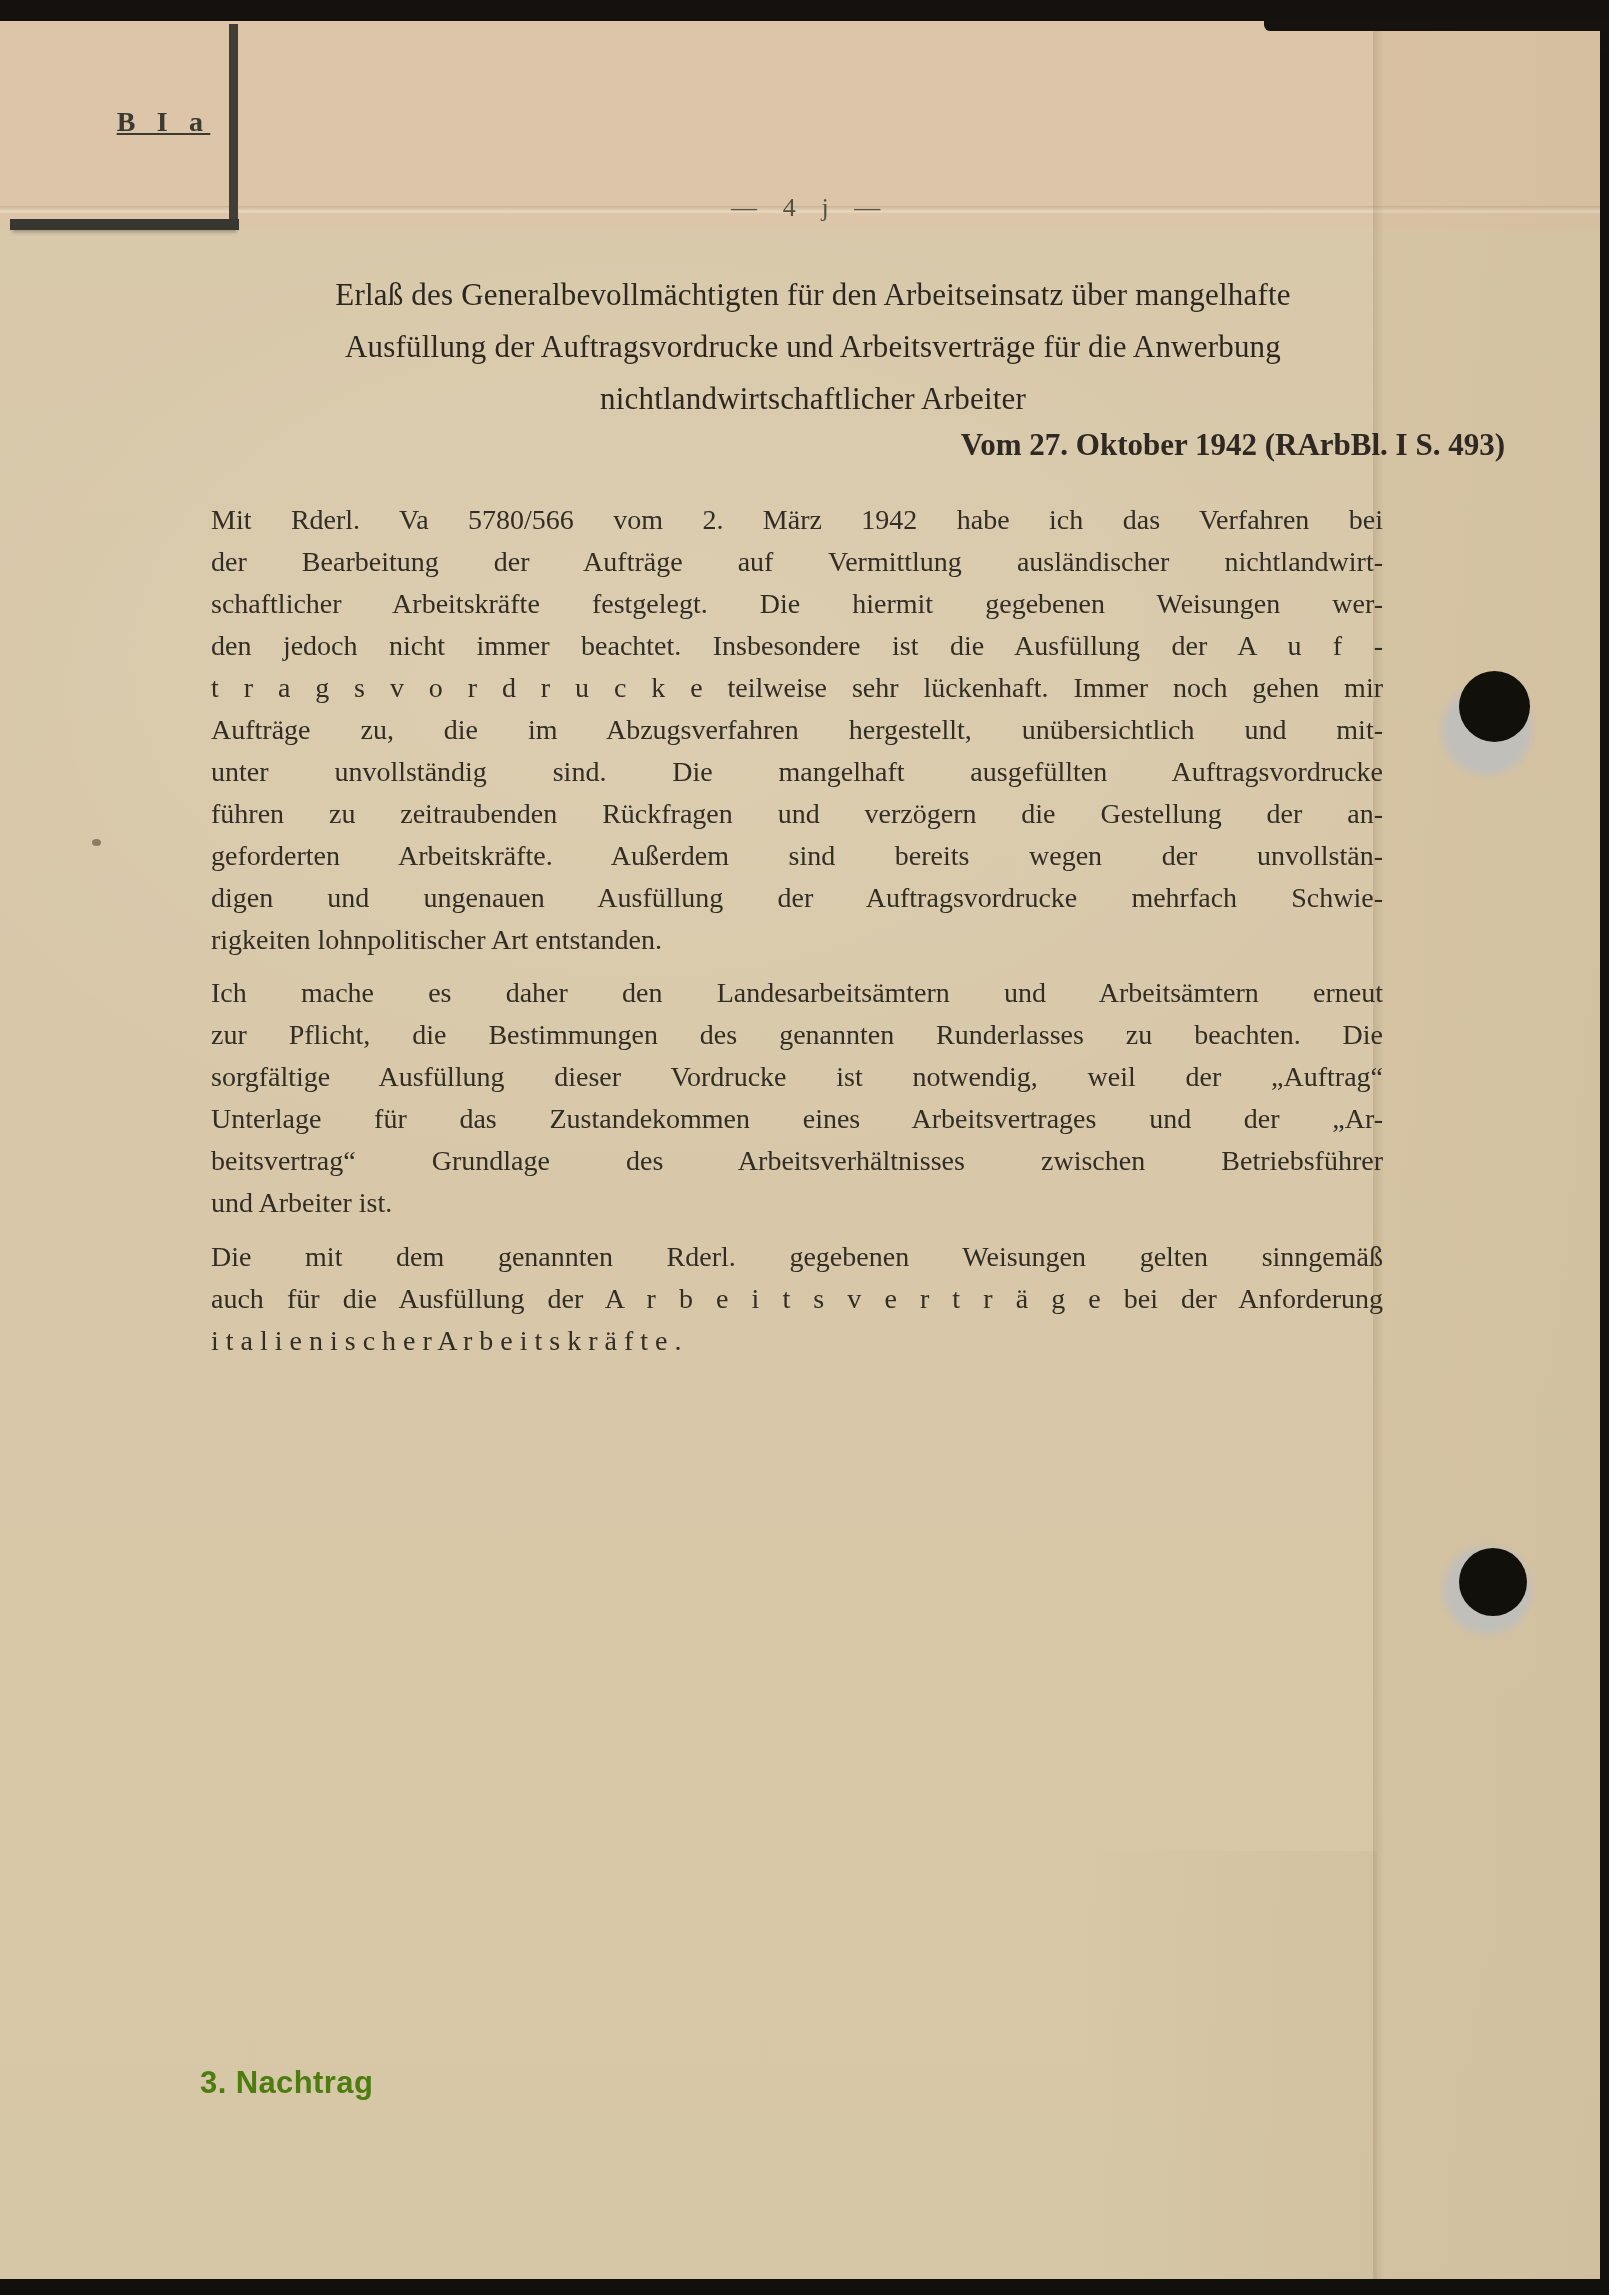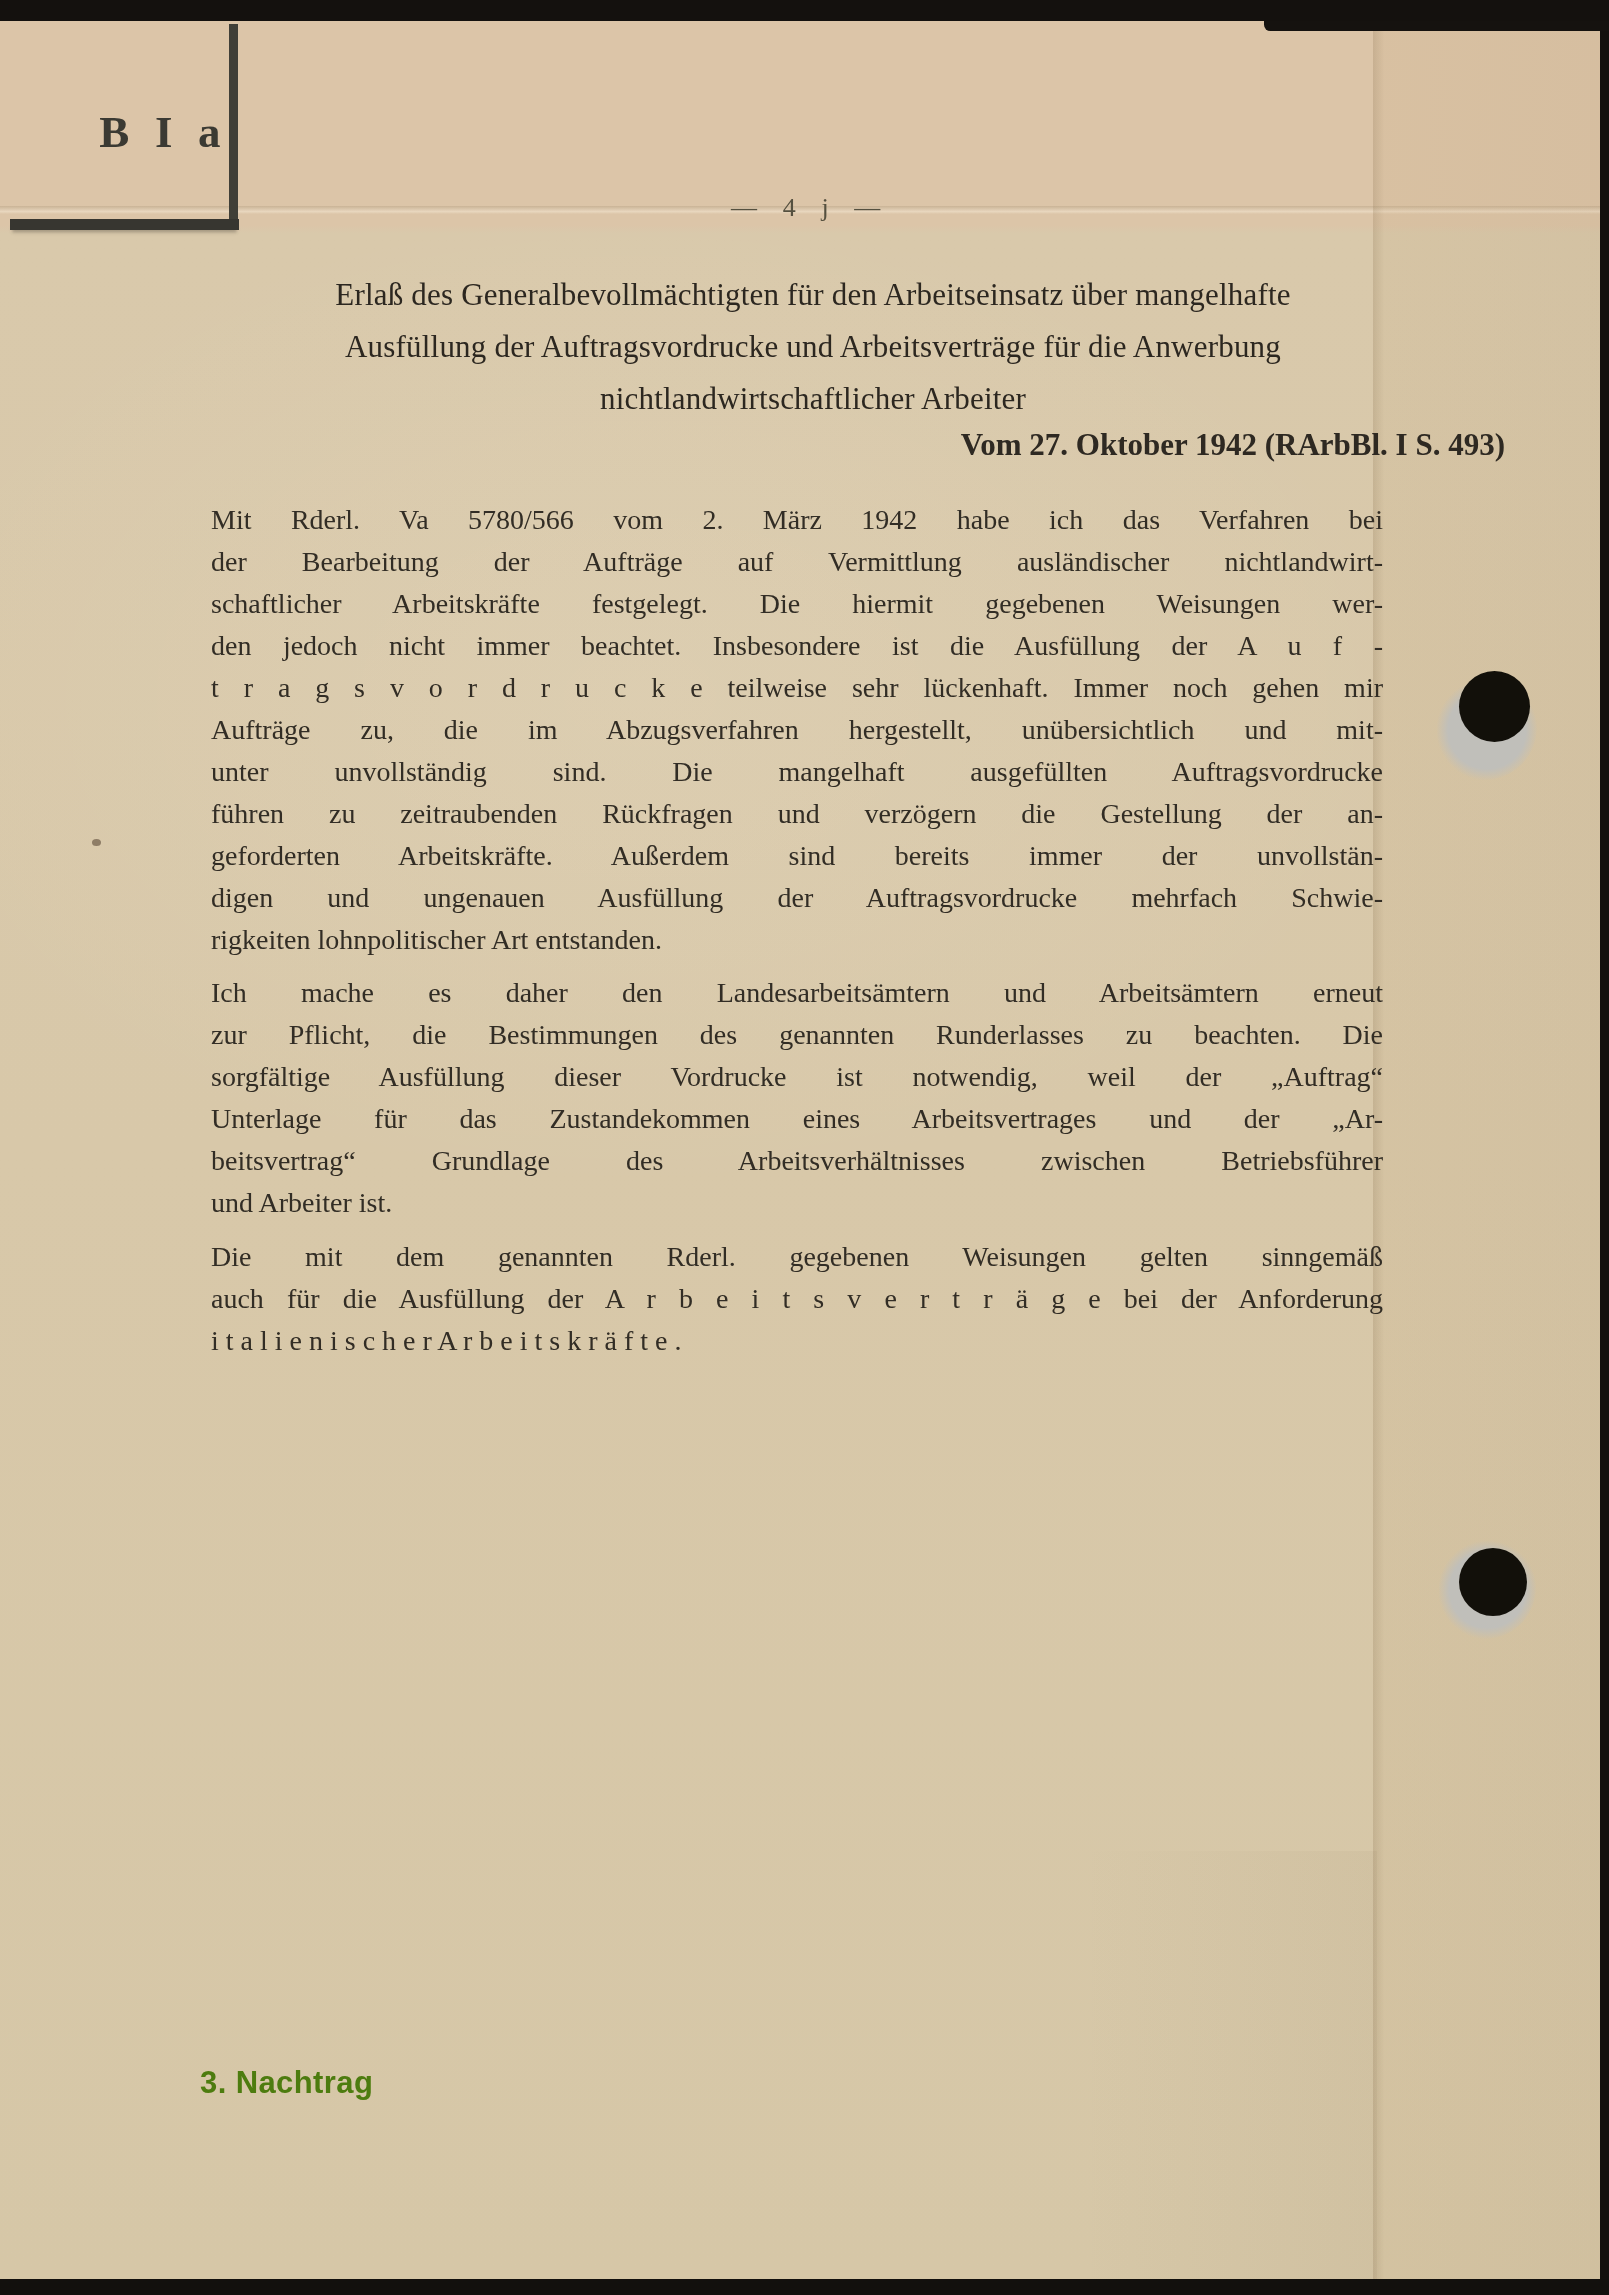--- a/index.html
+++ b/index.html
@@ -34,21 +34,21 @@
   .edge-top    {position:absolute; top:0; left:0; width:1610px; height:21px; background:#14110e;}
   .edge-top-r  {position:absolute; top:21px; right:0; width:346px; height:9.7px; background:#15120f; border-radius:0 0 0 6.4px;}
   .edge-right  {position:absolute; top:50px; right:0; width:10.5px; bottom:0; background:#13100d;}
   .edge-bottom {position:absolute; bottom:0; left:0; width:1610px; height:16px; background:#12100d;}
   
   .tab-vline {position:absolute; left:229px; top:24px; width:8.9px; height:200px; background:#403f37;}
   .tab-hline {position:absolute; left:9.7px;  top:219px; width:229px; height:10.5px; background:#373630;
               box-shadow:0 4.8px 3.2px -2.4px rgba(70,65,55,.35);}
   .tab-label {
     position:absolute; left:87px; top:106px; width:153px; text-align:center;
-    font-weight:bold; font-size:45px; letter-spacing:7.2px; color:#3b3a33;
+    font-weight:bold; font-size:28px; letter-spacing:7.2px; color:#3b3a33;text-decoration:underline;
   }
   
   .page-number {
     position:absolute; top:193px; left:80px; width:1457px; text-align:center;
     font-size:26px; letter-spacing:5.6px; word-spacing:8px; color:#55503f;
   }
   
   .decree-title {
     position:absolute; top:269px; left:121px; width:1384px;
     font-weight:normal; font-size:31px; line-height:52px; color:#2c2720;
@@ -118,21 +118,21 @@
   <div class="decree-body">
       <div class="paragraph">
         <div class="line">Mit Rderl. Va 5780/566 vom 2. März 1942 habe ich das Verfahren bei</div>
         <div class="line">der Bearbeitung der Aufträge auf Vermittlung ausländischer nichtlandwirt-</div>
         <div class="line">schaftlicher Arbeitskräfte festgelegt. Die hiermit gegebenen Weisungen wer-</div>
         <div class="line">den jedoch nicht immer beachtet. Insbesondere ist die Ausfüllung der A u f -</div>
         <div class="line">t r a g s v o r d r u c k e  teilweise sehr lückenhaft. Immer noch gehen mir</div>
         <div class="line">Aufträge zu, die im Abzugsverfahren hergestellt, unübersichtlich und mit-</div>
         <div class="line">unter unvollständig sind. Die mangelhaft ausgefüllten Auftragsvordrucke</div>
         <div class="line">führen zu zeitraubenden Rückfragen und verzögern die Gestellung der an-</div>
-        <div class="line">geforderten Arbeitskräfte. Außerdem sind bereits immer der unvollstän-</div>
+        <div class="line">geforderten Arbeitskräfte. Außerdem sind bereits wegen der unvollstän-</div>
         <div class="line">digen und ungenauen Ausfüllung der Auftragsvordrucke mehrfach Schwie-</div>
         <div class="line par-end">rigkeiten lohnpolitischer Art entstanden.</div>
       </div>
       <div class="paragraph">
         <div class="line">Ich mache es daher den Landesarbeitsämtern und Arbeitsämtern erneut</div>
         <div class="line">zur Pflicht, die Bestimmungen des genannten Runderlasses zu beachten. Die</div>
         <div class="line">sorgfältige Ausfüllung dieser Vordrucke ist notwendig, weil der „Auftrag“</div>
         <div class="line">Unterlage für das Zustandekommen eines Arbeitsvertrages und der „Ar-</div>
         <div class="line">beitsvertrag“ Grundlage des Arbeitsverhältnisses zwischen Betriebsführer</div>
         <div class="line par-end">und Arbeiter ist.</div>

